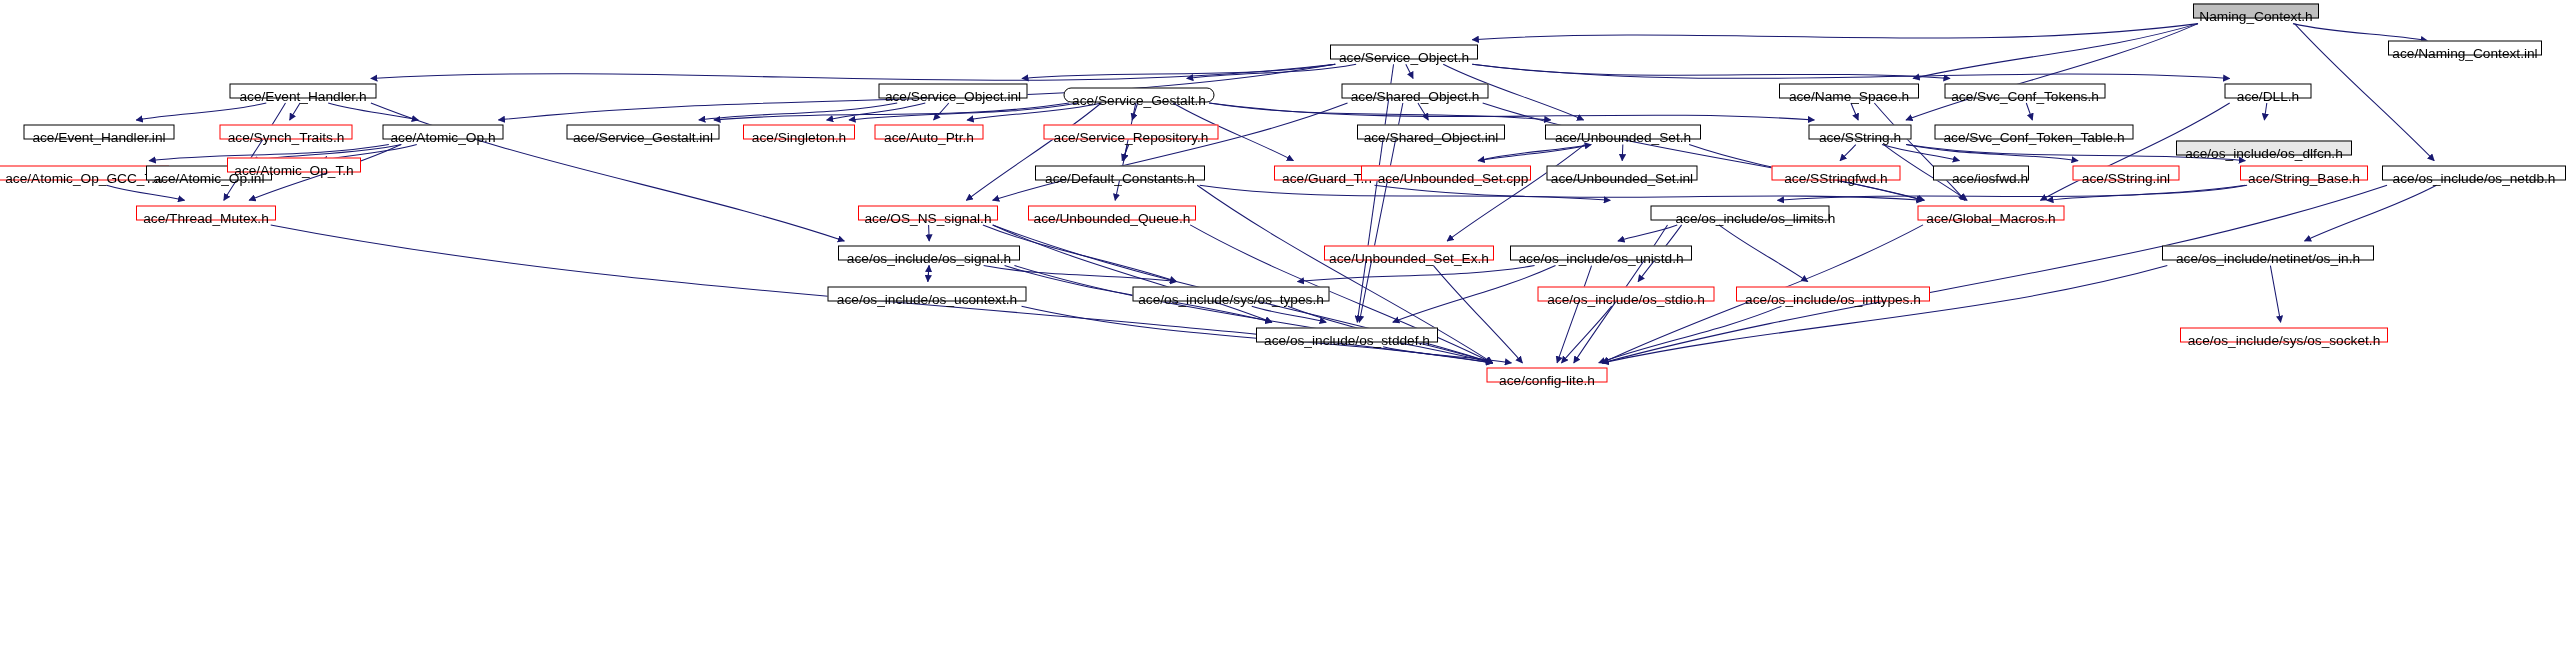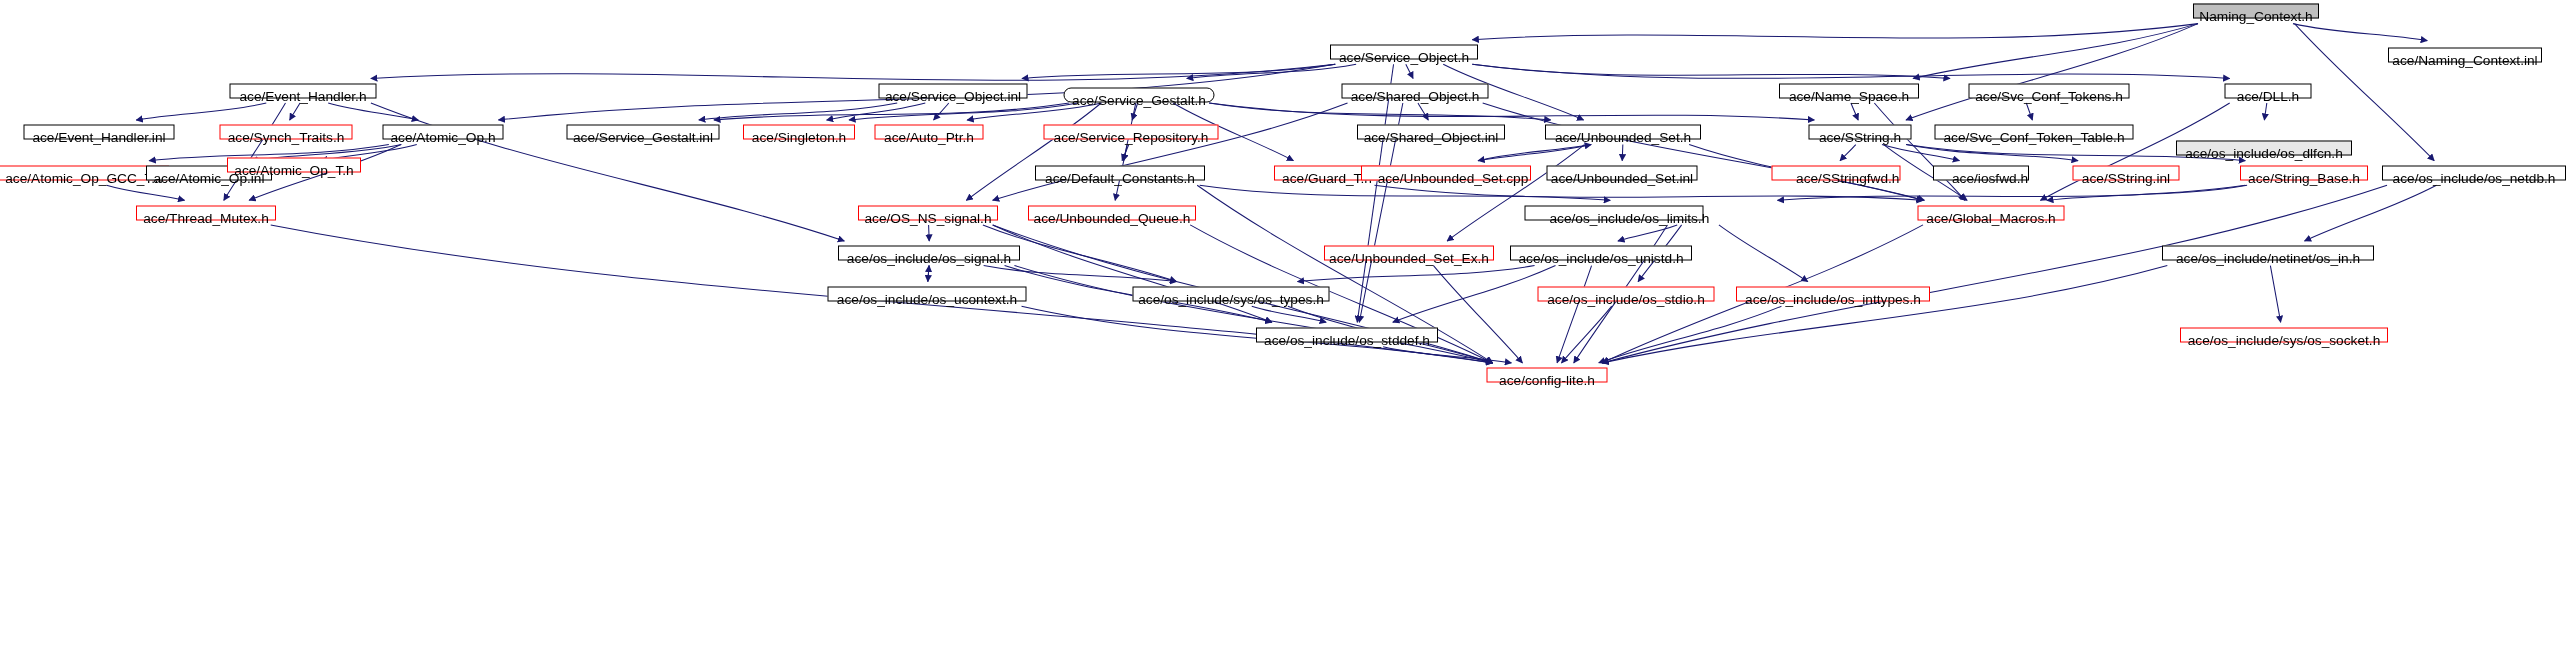--- a/index.html
+++ b/index.html
@@ -132,57 +132,57 @@
         <path d="M 286 238 C 712.69 320.18 1152.31 322.21999999999997 1579 384" fill="none" stroke="#191970" stroke-width="1.1" marker-end="url(#arrow)"></path>
         <path d="M 1454 196 C 1645.565 221.5975 1842.935 198.593 2034.5 212" fill="none" stroke="#191970" stroke-width="1.1" marker-end="url(#arrow)"></path>
         <path d="M 1240.82 109 C 1282.8488 133.5876 1326.1512 148.08696 1368.18 170" fill="none" stroke="#191970" stroke-width="1.1" marker-end="url(#arrow)"></path>
         <path d="M 1484.04 109 C 1468.8336 187.1728 1453.1664 263.79488 1437.96 341" fill="none" stroke="#191970" stroke-width="1.1" marker-end="url(#arrow)"></path>
         <path d="M 1050 238 C 1147.4358 282.3241 1247.8242 302.87636 1345.26 341" fill="none" stroke="#191970" stroke-width="1.1" marker-end="url(#arrow)"></path>
         <path d="M 1474.2 68 C 1461.528 159.434 1448.472 250.37240000000003 1435.8 341" fill="none" stroke="#191970" stroke-width="1.1" marker-end="url(#arrow)"></path>
       </g>
   </svg>
   <div id="nodes">
       <div class="node filled" style="left: 2256px; top: 11.3px; width: 126px;">Naming_Context.h</div>
-      <div class="node" style="left: 2465px; top: 55px; width: 154px;">ace/Naming_Context.inl</div>
+      <div class="node" style="left: 2465px; top: 48px; width: 154px;">ace/Naming_Context.inl</div>
       <div class="node" style="left: 1404px; top: 52px; width: 148px;">ace/Service_Object.h</div>
       <div class="node" style="left: 303px; top: 91px; width: 147px;">ace/Event_Handler.h</div>
       <div class="node" style="left: 953px; top: 91px; width: 149px;">ace/Service_Object.inl</div>
       <div class="node" style="left: 1139px; top: 95px; width: 151px; border-radius: 11px;">ace/Service_Gestalt.h</div>
       <div class="node" style="left: 1415px; top: 91px; width: 147px;">ace/Shared_Object.h</div>
       <div class="node" style="left: 1849px; top: 91px; width: 140px;">ace/Name_Space.h</div>
-      <div class="node" style="left: 2025px; top: 91px; width: 161px; margin-left: 24px;">ace/Svc_Conf_Tokens.h</div>
+      <div class="node" style="left: 2025px; top: 91px; width: 161px;">ace/Svc_Conf_Tokens.h</div>
       <div class="node" style="left: 2268px; top: 91px; width: 87px;">ace/DLL.h</div>
       <div class="node" style="left: 99px; top: 132px; width: 151px;">ace/Event_Handler.inl</div>
       <div class="node red" style="left: 286px; top: 132px; width: 133px;">ace/Synch_Traits.h</div>
       <div class="node" style="left: 443px; top: 132px; width: 121px;">ace/Atomic_Op.h</div>
       <div class="node" style="left: 643px; top: 132px; width: 153px;">ace/Service_Gestalt.inl</div>
       <div class="node red" style="left: 799px; top: 132px; width: 112px;">ace/Singleton.h</div>
       <div class="node red" style="left: 929px; top: 132px; width: 109px;">ace/Auto_Ptr.h</div>
       <div class="node red" style="left: 1131px; top: 132px; width: 175px;">ace/Service_Repository.h</div>
       <div class="node" style="left: 1431px; top: 132px; width: 148px;">ace/Shared_Object.inl</div>
       <div class="node" style="left: 1623px; top: 132px; width: 156px;">ace/Unbounded_Set.h</div>
       <div class="node" style="left: 1860px; top: 132px; width: 103px;">ace/SString.h</div>
       <div class="node" style="left: 2034px; top: 132px; width: 199px;">ace/Svc_Conf_Token_Table.h</div>
       <div class="node grayfill" style="left: 2264px; top: 132px; width: 176px;">ace/os_include/os_dlfcn.h</div>
       <div class="node red" style="left: 84px; top: 173px; width: 170px;">ace/Atomic_Op_GCC_T.h</div>
       <div class="node" style="left: 209px; top: 173px; width: 126px;">ace/Atomic_Op.inl</div>
       <div class="node red" style="left: 294px; top: 165px; width: 134px;">ace/Atomic_Op_T.h</div>
       <div class="node" style="left: 1120px; top: 173px; width: 170px;">ace/Default_Constants.h</div>
       <div class="node red" style="left: 1327px; top: 173px; width: 106px;">ace/Guard_T.h</div>
       <div class="node red" style="left: 1446px; top: 173px; width: 170px; padding-left: 14px;">ace/Unbounded_Set.cpp</div>
       <div class="node" style="left: 1622px; top: 173px; width: 151px;">ace/Unbounded_Set.inl</div>
-      <div class="node red" style="left: 1836px; top: 173px; width: 129px; text-align: right;">ace/SStringfwd.h</div>
+      <div class="node red" style="left: 1836px; top: 173px; width: 129px;">ace/SStringfwd.h</div>
       <div class="node" style="left: 1981px; top: 173px; width: 96px; padding-left: 18px;">ace/iosfwd.h</div>
       <div class="node red" style="left: 2126px; top: 173px; width: 107px;">ace/SString.inl</div>
       <div class="node red" style="left: 2304px; top: 173px; width: 128px;">ace/String_Base.h</div>
       <div class="node" style="left: 2474px; top: 173px; width: 184px;">ace/os_include/os_netdb.h</div>
       <div class="node red" style="left: 206px; top: 213px; width: 140px;">ace/Thread_Mutex.h</div>
       <div class="node red" style="left: 928px; top: 213px; width: 140px;">ace/OS_NS_signal.h</div>
       <div class="node red" style="left: 1112px; top: 213px; width: 168px;">ace/Unbounded_Queue.h</div>
-      <div class="node" style="left: 1614px; top: 213px; width: 179px; padding-left: 24px;">ace/os_include/os_limits.h</div>
+      <div class="node" style="left: 1740px; top: 213px; width: 179px; padding-left: 24px;">ace/os_include/os_limits.h</div>
       <div class="node red" style="left: 1991px; top: 213px; width: 147px;">ace/Global_Macros.h</div>
       <div class="node" style="left: 929px; top: 253px; width: 182px;">ace/os_include/os_signal.h</div>
       <div class="node red" style="left: 1409px; top: 253px; width: 170px;">ace/Unbounded_Set_Ex.h</div>
       <div class="node" style="left: 1601px; top: 253px; width: 182px;">ace/os_include/os_unistd.h</div>
       <div class="node" style="left: 2268px; top: 253px; width: 212px;">ace/os_include/netinet/os_in.h</div>
       <div class="node" style="left: 927px; top: 294px; width: 199px;">ace/os_include/os_ucontext.h</div>
       <div class="node" style="left: 1231px; top: 294px; width: 197px;">ace/os_include/sys/os_types.h</div>
       <div class="node red" style="left: 1626px; top: 294px; width: 177px;">ace/os_include/os_stdio.h</div>
       <div class="node red" style="left: 1833px; top: 294px; width: 194px;">ace/os_include/os_inttypes.h</div>
       <div class="node" style="left: 1347px; top: 335px; width: 182px;">ace/os_include/os_stddef.h</div>

